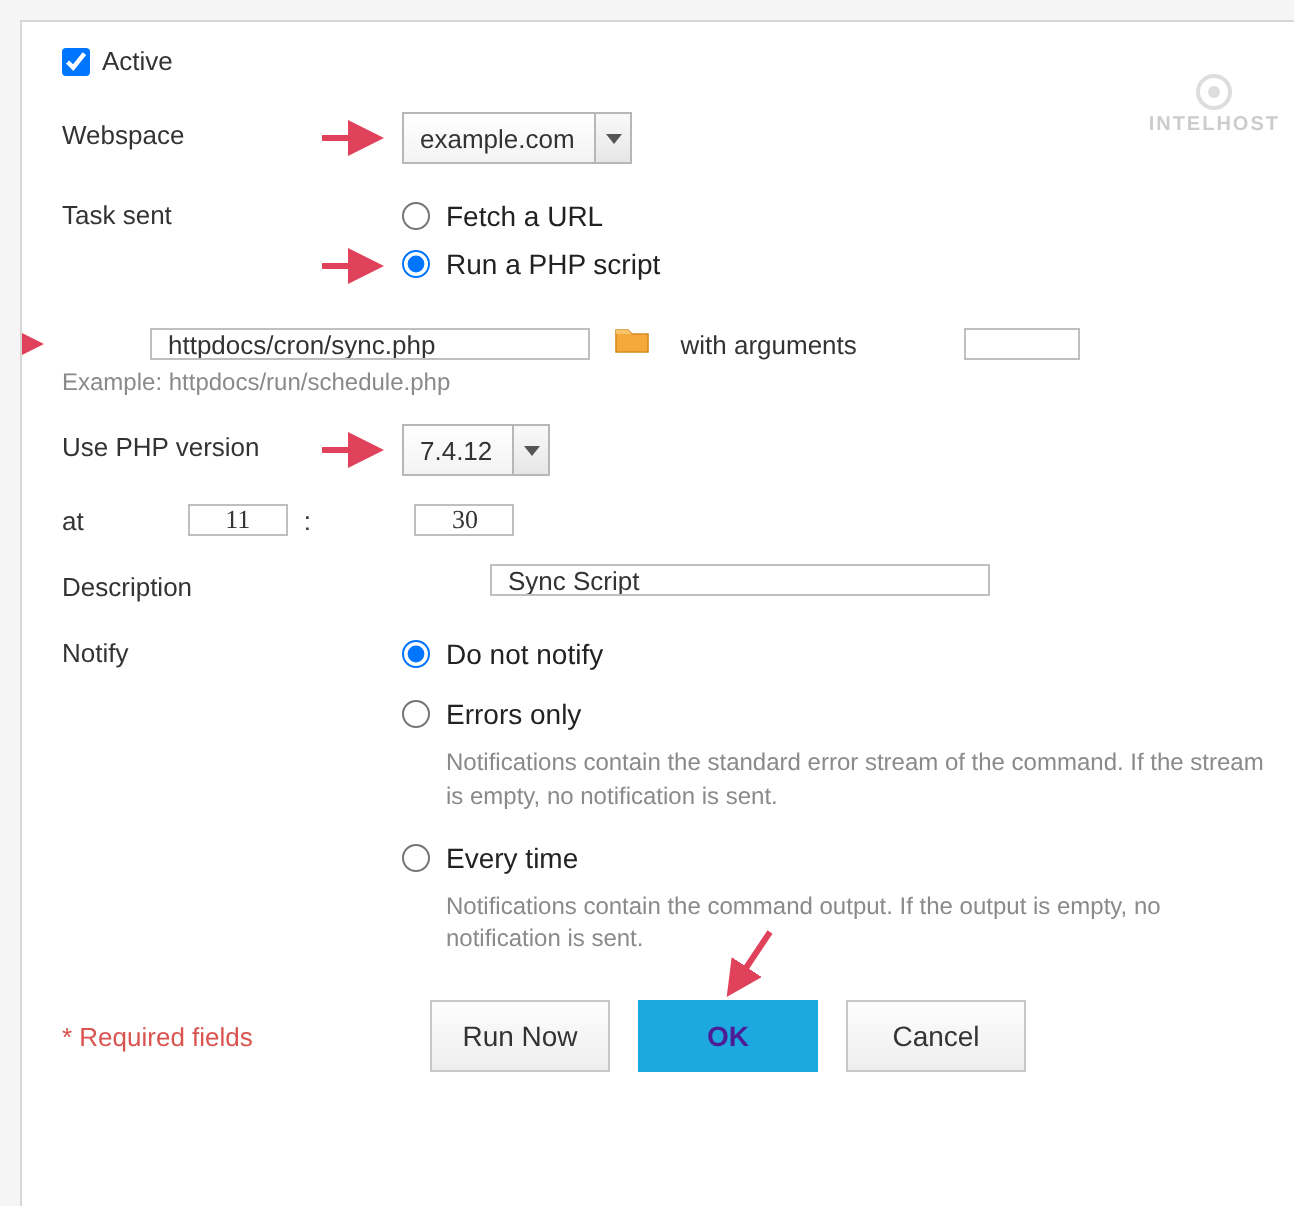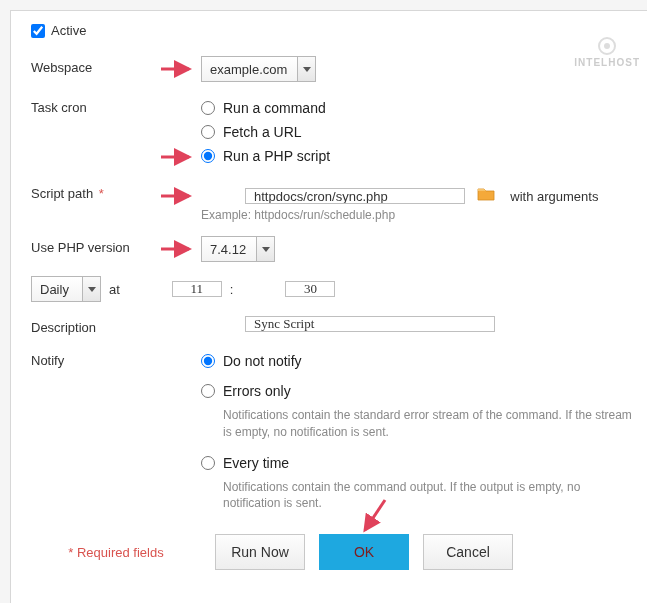--- a/index.html
+++ b/index.html
@@ -109,21 +109,21 @@
   .textbox {
     height: 16px;
     border: 1px solid #bfbfbf;
     padding: 0 8px;
     font-size: 13px;
     color: #333;
     background: #fff;
     margin-left: 44px;
   }
   .textbox.path { width: 220px; }
-  .textbox.desc { width: 250px; font-family: Liberation Serif, serif; }
+  .textbox.desc { width: 250px; }
   .textbox.small { width: 58px; text-align: left; padding:0 6px; }
   .textbox.time { width: 50px; text-align: center; font-family: Liberation Serif, serif; }
   .hint {
     font-size: 12px;
     color: #8a8a8a;
     margin-top: 4px;
   }
   .hint.indent { margin-left: 22px; line-height: 1.4; }
   .folder-btn {
     width: 22px; height: 22px;
@@ -149,37 +149,36 @@
     display: flex;
     align-items: center;
     gap: 14px;
     margin-top: 22px;
   }
   .req-note {
     color: #d9534f;
     font-size: 13px;
     width: 170px;
     flex-shrink: 0;
-    text-align: center;
   }
   .btn {
     height: 36px;
     min-width: 90px;
     padding: 0 4px;
     border: 1px solid #c8c8c8;
     background: linear-gradient(#fdfdfd,#eee);
     font-size: 14px;
     color: #333;
     cursor: pointer;
   }
   .btn.primary {
     background: #1ea8e0;
     border-color: #1ea8e0;
-    color: #7f1d1d;
-    font-weight: 400;
+    color: #4c1d95;
+    font-weight: 700;
   }
   .btn-wrap { position: relative; display:inline-block; }
   .ok-arrow {
     position: absolute;
     top: -34px;
     left: 42px;
     width: 30px;
     height: 36px;
     pointer-events: none;
   }
@@ -219,47 +218,39 @@
         <span class="sel-btn">
           <svg width="8" height="5">
               <path d="M0 0 L8 0 L4 5 Z" fill="#555"></path>
             </svg>
         </span>
       </div>
     </div>
   </div>
 
   <div class="row">
-    <div class="label-col">Task cron</div>
+    <div class="label-col">Task sent</div>
     <div class="field-col" style="position:relative;">
-      <div class="radio-line">
-        <input type="radio" name="tt" style="">
-        <span>Run a command</span>
-      </div>
       <div class="radio-line">
         <input type="radio" name="tt" style="">
         <span>Fetch a URL</span>
       </div>
       <div class="radio-line">
         <span class="arrow" style="left:-40px;top:5px;position:absolute;">
           <svg width="34" height="16">
               <line x1="0" y1="8" x2="28" y2="8" stroke="#e0425b" stroke-width="3" marker-end="url(#ah1)"></line>
             </svg>
         </span>
         <input type="radio" name="tt" checked="" style="">
         <span>Run a PHP script</span>
       </div>
     </div>
   </div>
 
   <div class="row">
-    <div class="label-col">
-      <span>Script path</span>
-      <span class="req">*</span>
-    </div>
     <div class="field-col" style="position:relative;white-space:nowrap;">
       <span class="arrow" style="left:-40px;top:6px;position:absolute;">
         <svg width="34" height="16">
             <line x1="0" y1="8" x2="28" y2="8" stroke="#e0425b" stroke-width="3" marker-end="url(#ah1)"></line>
           </svg>
       </span>
       <input class="textbox path" value="httpdocs/cron/sync.php" style="">
       <span class="folder-btn">
         <svg width="18" height="15">
             <path d="M1 3 L7 3 L9 5 L17 5 L17 14 L1 14 Z" fill="#f4a93a" stroke="#d68a1f" stroke-width="0.8"></path>
@@ -286,28 +277,20 @@
           <svg width="8" height="5">
               <path d="M0 0 L8 0 L4 5 Z" fill="#555"></path>
             </svg>
         </span>
       </div>
     </div>
   </div>
 
   <div class="row">
     <div class="field-col" style="display:flex;align-items:center;gap:8px;">
-      <div class="select">
-        <span class="sel-text" style="min-width:50px;">Daily</span>
-        <span class="sel-btn">
-          <svg width="8" height="5">
-              <path d="M0 0 L8 0 L4 5 Z" fill="#555"></path>
-            </svg>
-        </span>
-      </div>
       <span>at</span>
       <input class="textbox time" value="11" style="">
       <span>:</span>
       <input class="textbox time" value="30" style="">
     </div>
   </div>
 
   <div class="row">
     <div class="label-col">Description</div>
     <div class="field-col">

